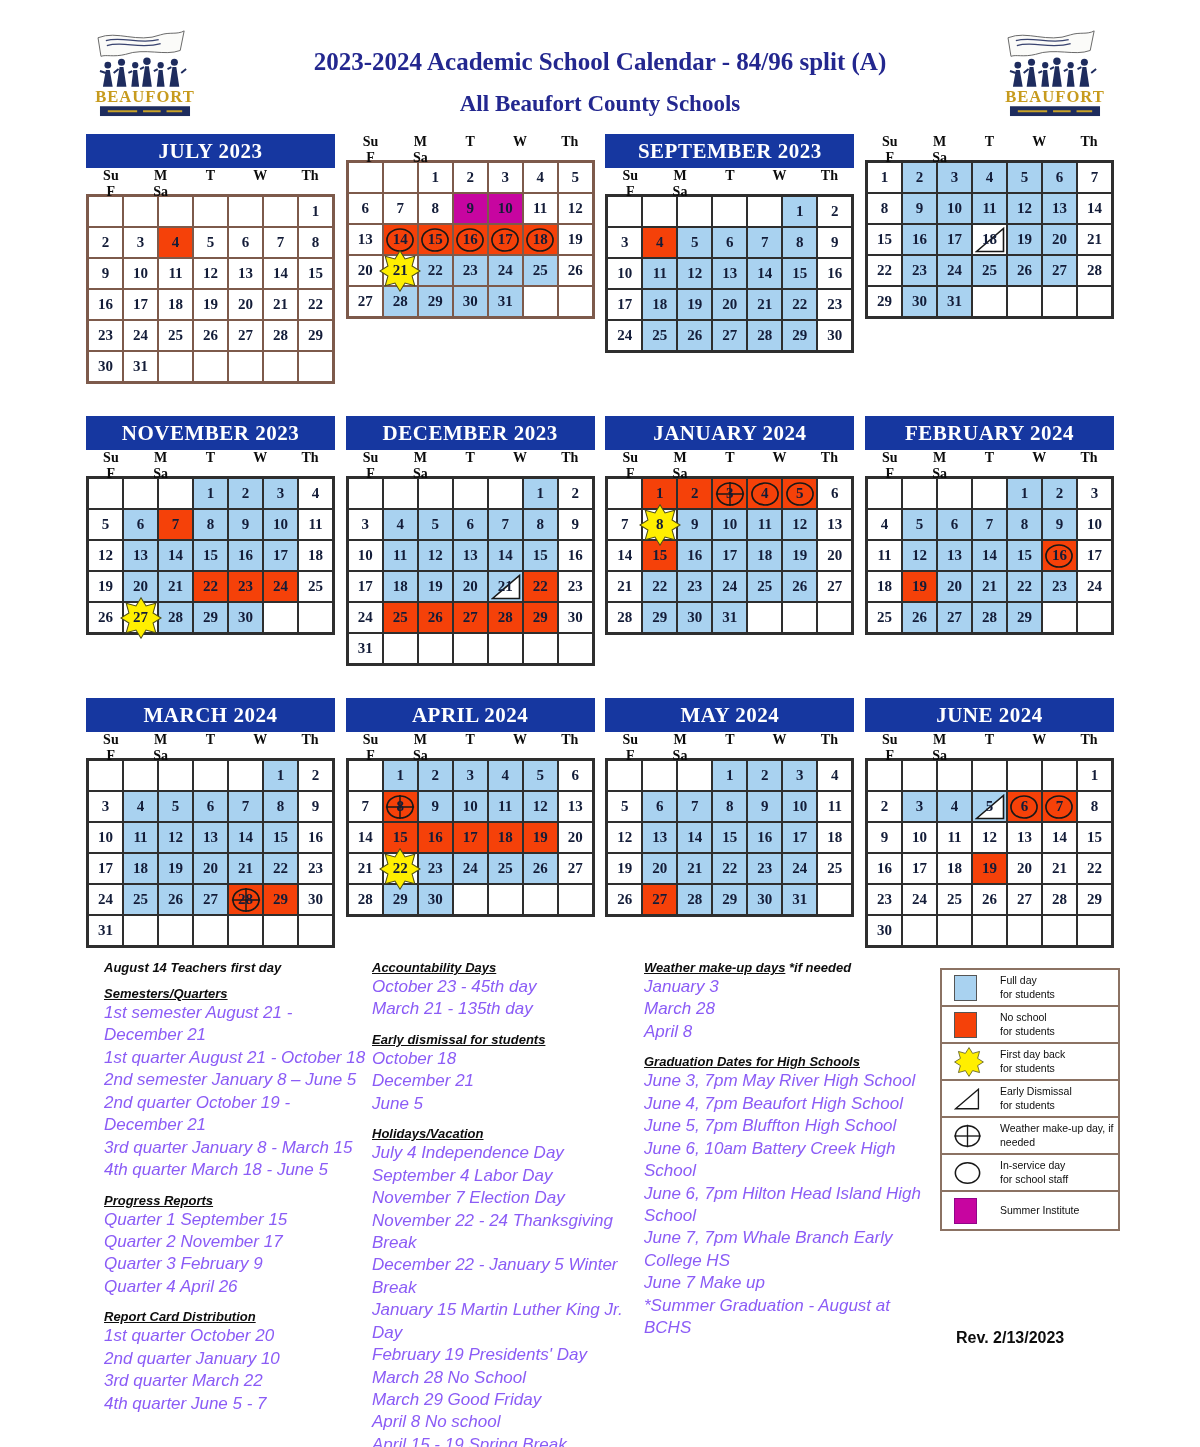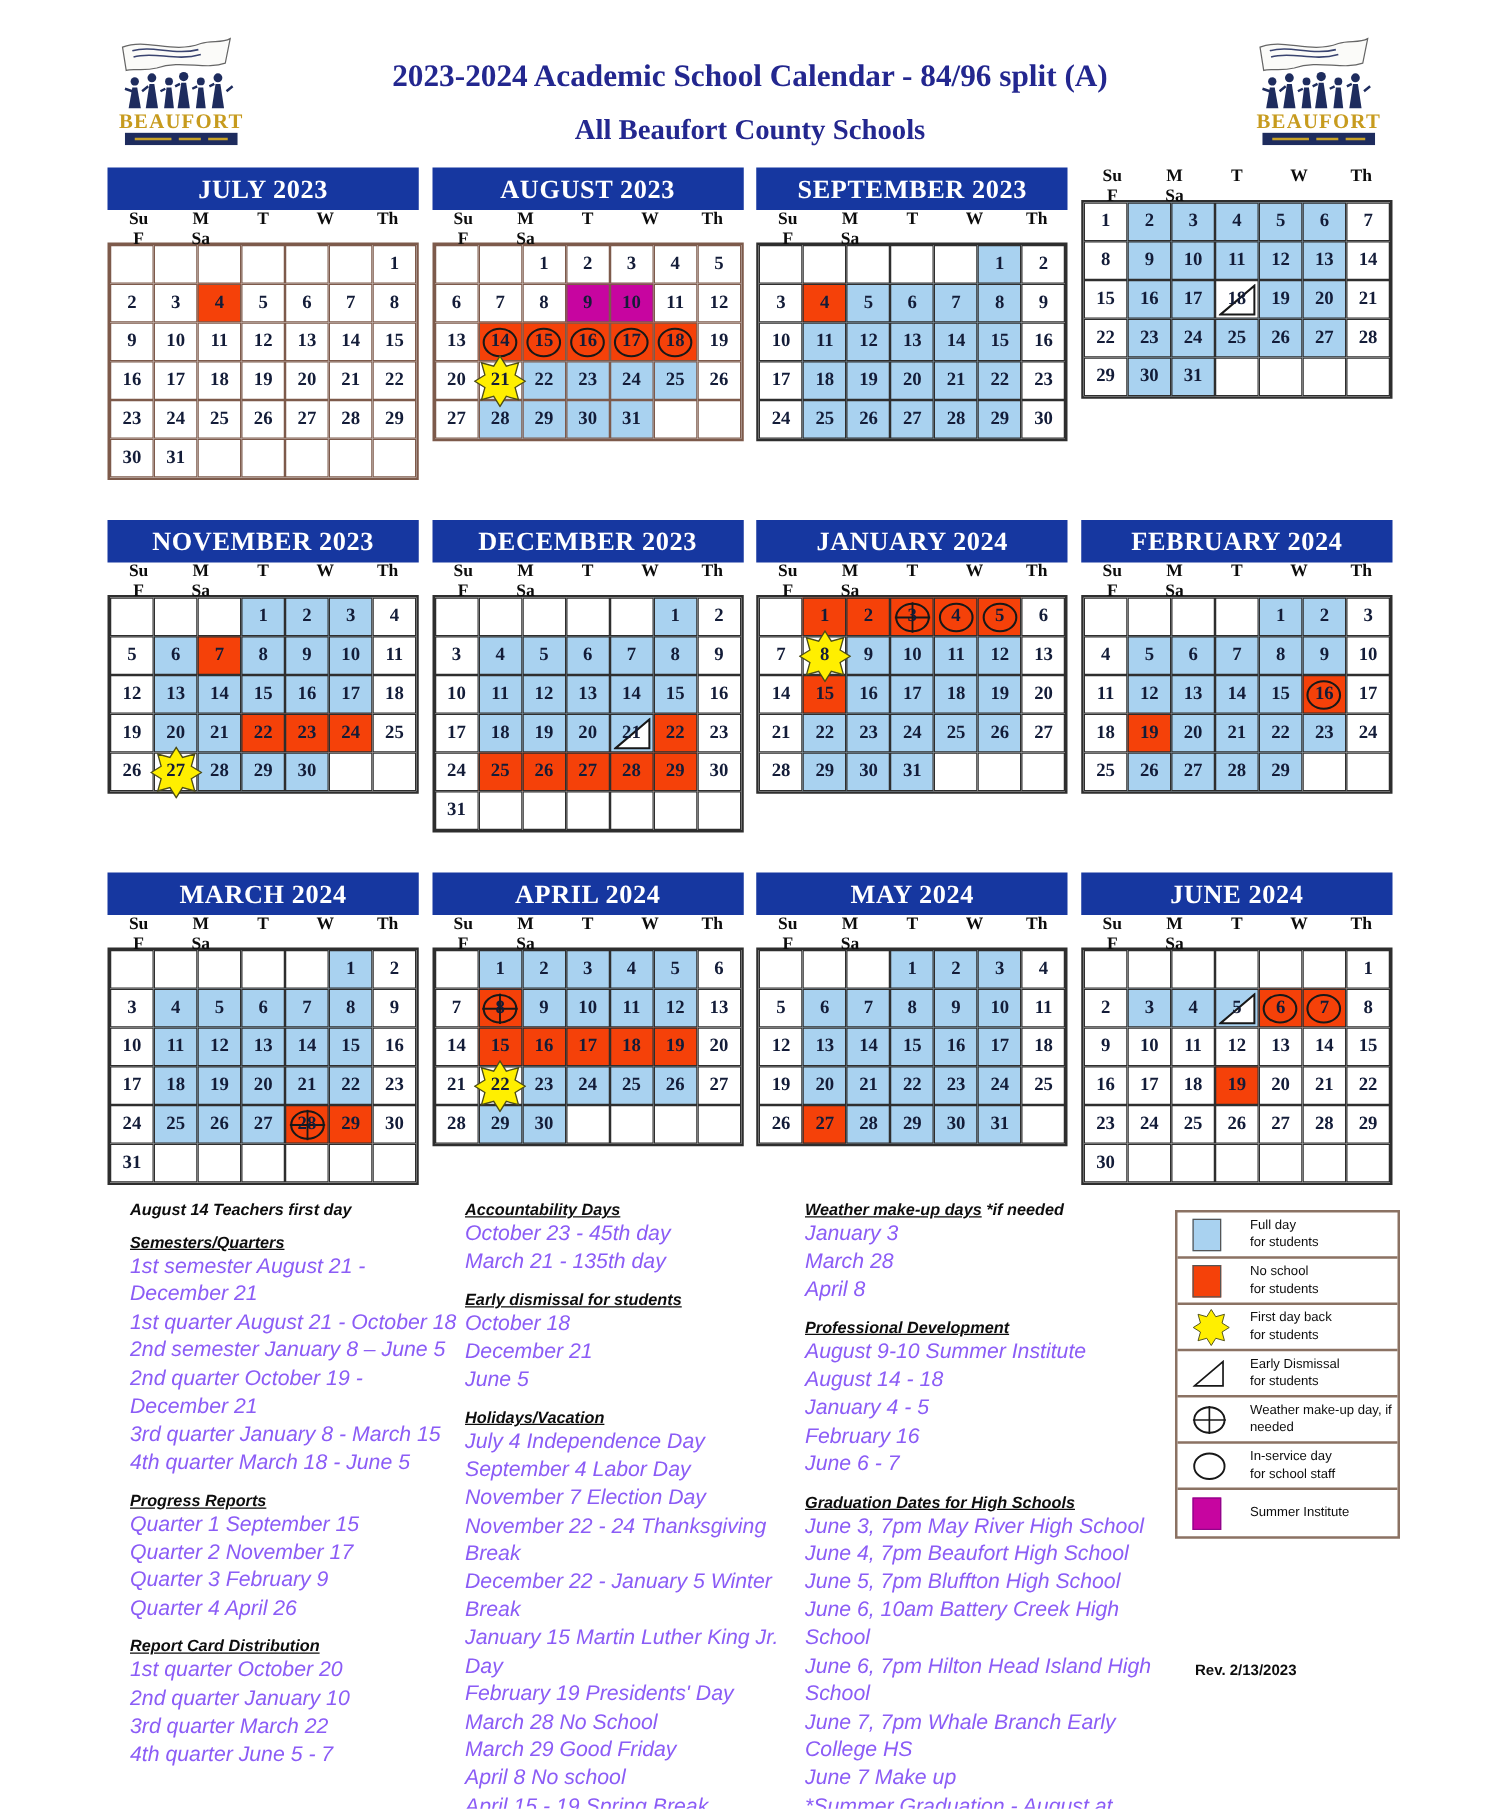--- a/index.html
+++ b/index.html
@@ -51,21 +51,21 @@
   .lrow:last-child{border-bottom:none;}
   .lsw{width:46px;display:flex;align-items:center;flex:0 0 auto;}
   .sq{width:23px;height:26px;border:1px solid #555;box-sizing:border-box;}
   .sq-blue{background:#a9d2f0;}
   .sq-red{background:#f54109;}
   .sq-mag{background:#c705a0;border-color:#90058a;}
   .lg-star{width:30px;height:30px;}
   .lg-tri{width:26px;height:22px;}
   .lg-oval{width:27px;height:24px;}
   .llab{font-size:10.5px;line-height:1.25;color:#0d0d0d;white-space:pre-line;padding-right:4px;}
-  .rev{font-size:12px;font-weight:bold;color:#0d0d0d;margin-top:98px;margin-left:16px;}
+  .rev{font-size:16px;font-weight:bold;color:#0d0d0d;margin-top:98px;margin-left:16px;}
 </style>
 </head>
 <body>
 
 <div class="page">
 
   <div class="hdr">
     <svg class="logo" viewBox="0 0 120 94">
       <path d="M12,12 C32,4 52,18 76,9 C85,6 93,9 100,5 L96,25 C80,31 60,22 40,29 C28,32 20,29 15,31 Z" fill="#fbfbf9" stroke="#666" stroke-width="1"></path>
       <path d="M20,15 C36,10 54,19 74,14" stroke="#3a4470" stroke-width="1.3" fill="none"></path>
@@ -233,21 +233,20 @@
             <span class="num">31</span>
           </div>
           <div class="cell"></div>
           <div class="cell"></div>
           <div class="cell"></div>
           <div class="cell"></div>
           <div class="cell"></div>
         </div>
       </div>
       <div class="month">
-        <div class="mbar">AUGUST 2023</div>
         <div class="wdrow">
           <span class="wd">Su</span>
           <span class="wd">M</span>
           <span class="wd">T</span>
           <span class="wd">W</span>
           <span class="wd">Th</span>
           <span class="wd">F</span>
           <span class="wd">Sa</span>
         </div>
         <div class="mgrid frame-brown">
@@ -1595,28 +1594,20 @@
         </div>
       </div>
     <div class="fcol fcol-3">
         <div class="fsec">
           <div class="fhead"><span class="under">Weather make-up days</span><span> *if needed</span></div>
           <div class="fitem">January 3</div>
           <div class="fitem">March 28</div>
           <div class="fitem">April 8</div>
         </div>
         <div class="fsec">
-          <div class="fhead"><span class="under">Professional Development</span></div>
-          <div class="fitem">August 9-10 Summer Institute</div>
-          <div class="fitem">August 14 - 18</div>
-          <div class="fitem">January 4 - 5</div>
-          <div class="fitem">February 16</div>
-          <div class="fitem">June 6 - 7</div>
-        </div>
-        <div class="fsec">
           <div class="fhead"><span class="under">Graduation Dates for High Schools</span></div>
           <div class="fitem">June 3, 7pm  May River High School</div>
           <div class="fitem">June 4, 7pm Beaufort High School</div>
           <div class="fitem">June 5, 7pm Bluffton High School</div>
           <div class="fitem">June 6, 10am Battery Creek High School</div>
           <div class="fitem">June 6, 7pm Hilton Head Island High School</div>
           <div class="fitem">June 7, 7pm Whale Branch Early College HS</div>
           <div class="fitem">June 7 Make up</div>
           <div class="fitem">*Summer Graduation - August at BCHS</div>
         </div>

